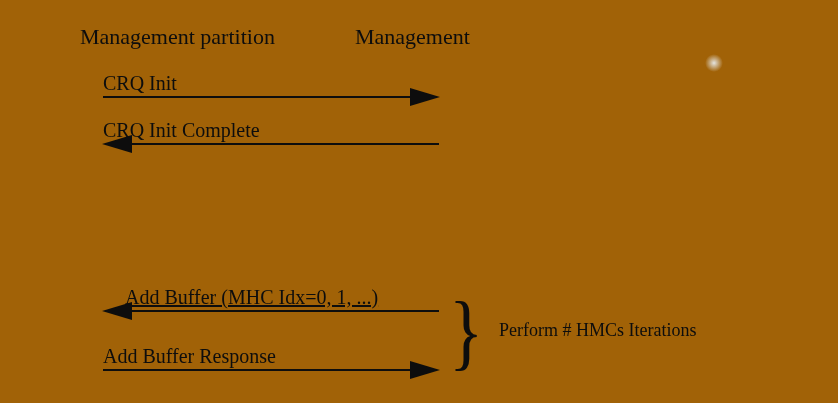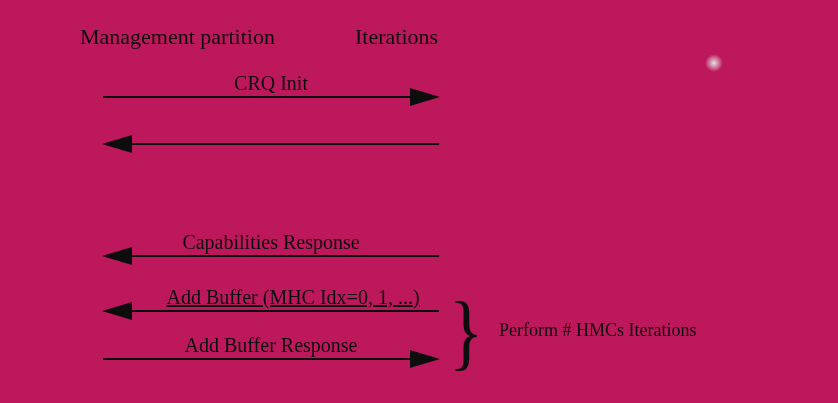--- a/index.html
+++ b/index.html
@@ -4,21 +4,21 @@
 <style>
   html, body {
     margin: 0;
     padding: 0;
     background: #ffffff;
   }
   .canvas {
     position: relative;
     width: 838px;
     height: 403px;
-    background: #be185d;
+    background: #a16207;
     overflow: hidden;
     font-family: "Liberation Serif", "DejaVu Serif", serif;
     color: #0d0d0d;
   }
   .actor {
     position: absolute;
     top: 24px;
     font-size: 22px;
     white-space: nowrap;
   }
@@ -29,21 +29,21 @@
     position: absolute;
     left: 103px;
     width: 336px;
     height: 27px;
   }
   .lbl {
     position: absolute;
     left: 0;
     right: 0;
     bottom: 3px;
-    text-align: center;
+    text-align: left;
     font-size: 20px;
     white-space: nowrap;
   }
   .row.shift .lbl { transform: translateX(22px); text-decoration: underline; }
   .line {
     position: absolute;
     bottom: 0;
     height: 2px;
     background: #0d0d0d;
   }
@@ -88,47 +88,43 @@
     background: radial-gradient(circle, #e4e4e1 0%, rgba(255,255,255,0) 70%);
   }
 </style>
 </head>
 <body>
 
 <div class="canvas">
 
   <div class="actor mgmt">Management partition</div>
 
-  <div class="actor hyp">Iterations</div>
+  <div class="actor hyp">Management</div>
 
   <div class="row dir-right" style="top:71px">
     <span class="lbl">CRQ Init</span>
     <span class="line"></span>
     <span class="head-r"></span>
   </div>
 
   <div class="row dir-left" style="top:118px">
+    <span class="lbl">CRQ Init Complete</span>
     <span class="line"></span>
     <span class="head-l"></span>
   </div>
 
 
-  <div class="row dir-left" style="top:230px">
-    <span class="lbl">Capabilities Response</span>
-    <span class="line"></span>
-    <span class="head-l"></span>
-  </div>
 
   <div class="row dir-left shift" style="top:285px">
     <span class="lbl">Add Buffer (MHC Idx=0, 1, ...)</span>
     <span class="line"></span>
     <span class="head-l"></span>
   </div>
 
-  <div class="row dir-right" style="top:333px">
+  <div class="row dir-right" style="top:344px">
     <span class="lbl">Add Buffer Response</span>
     <span class="line"></span>
     <span class="head-r"></span>
   </div>
 
   <div class="brace">}</div>
 
   <div class="group-label">Perform # HMCs Iterations</div>
 
   <div class="smudge"></div>

